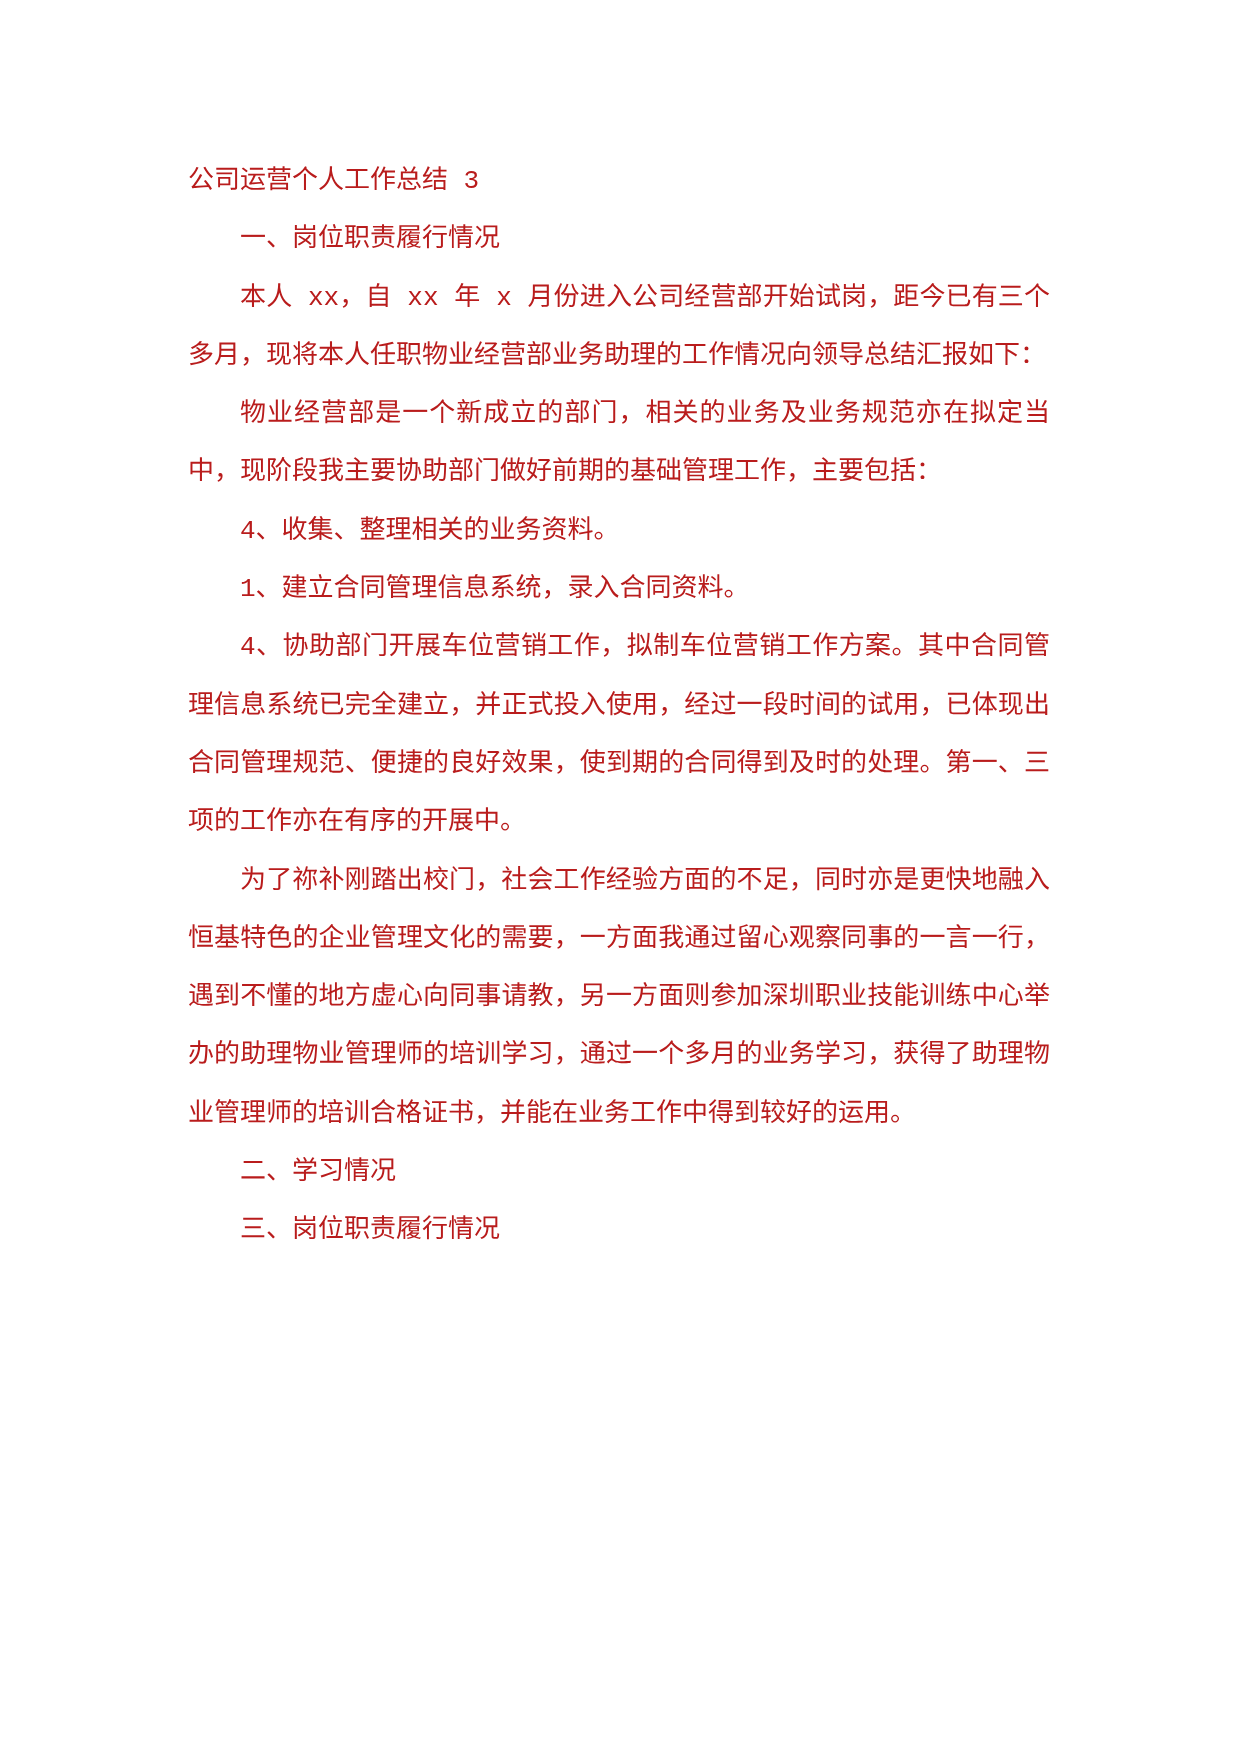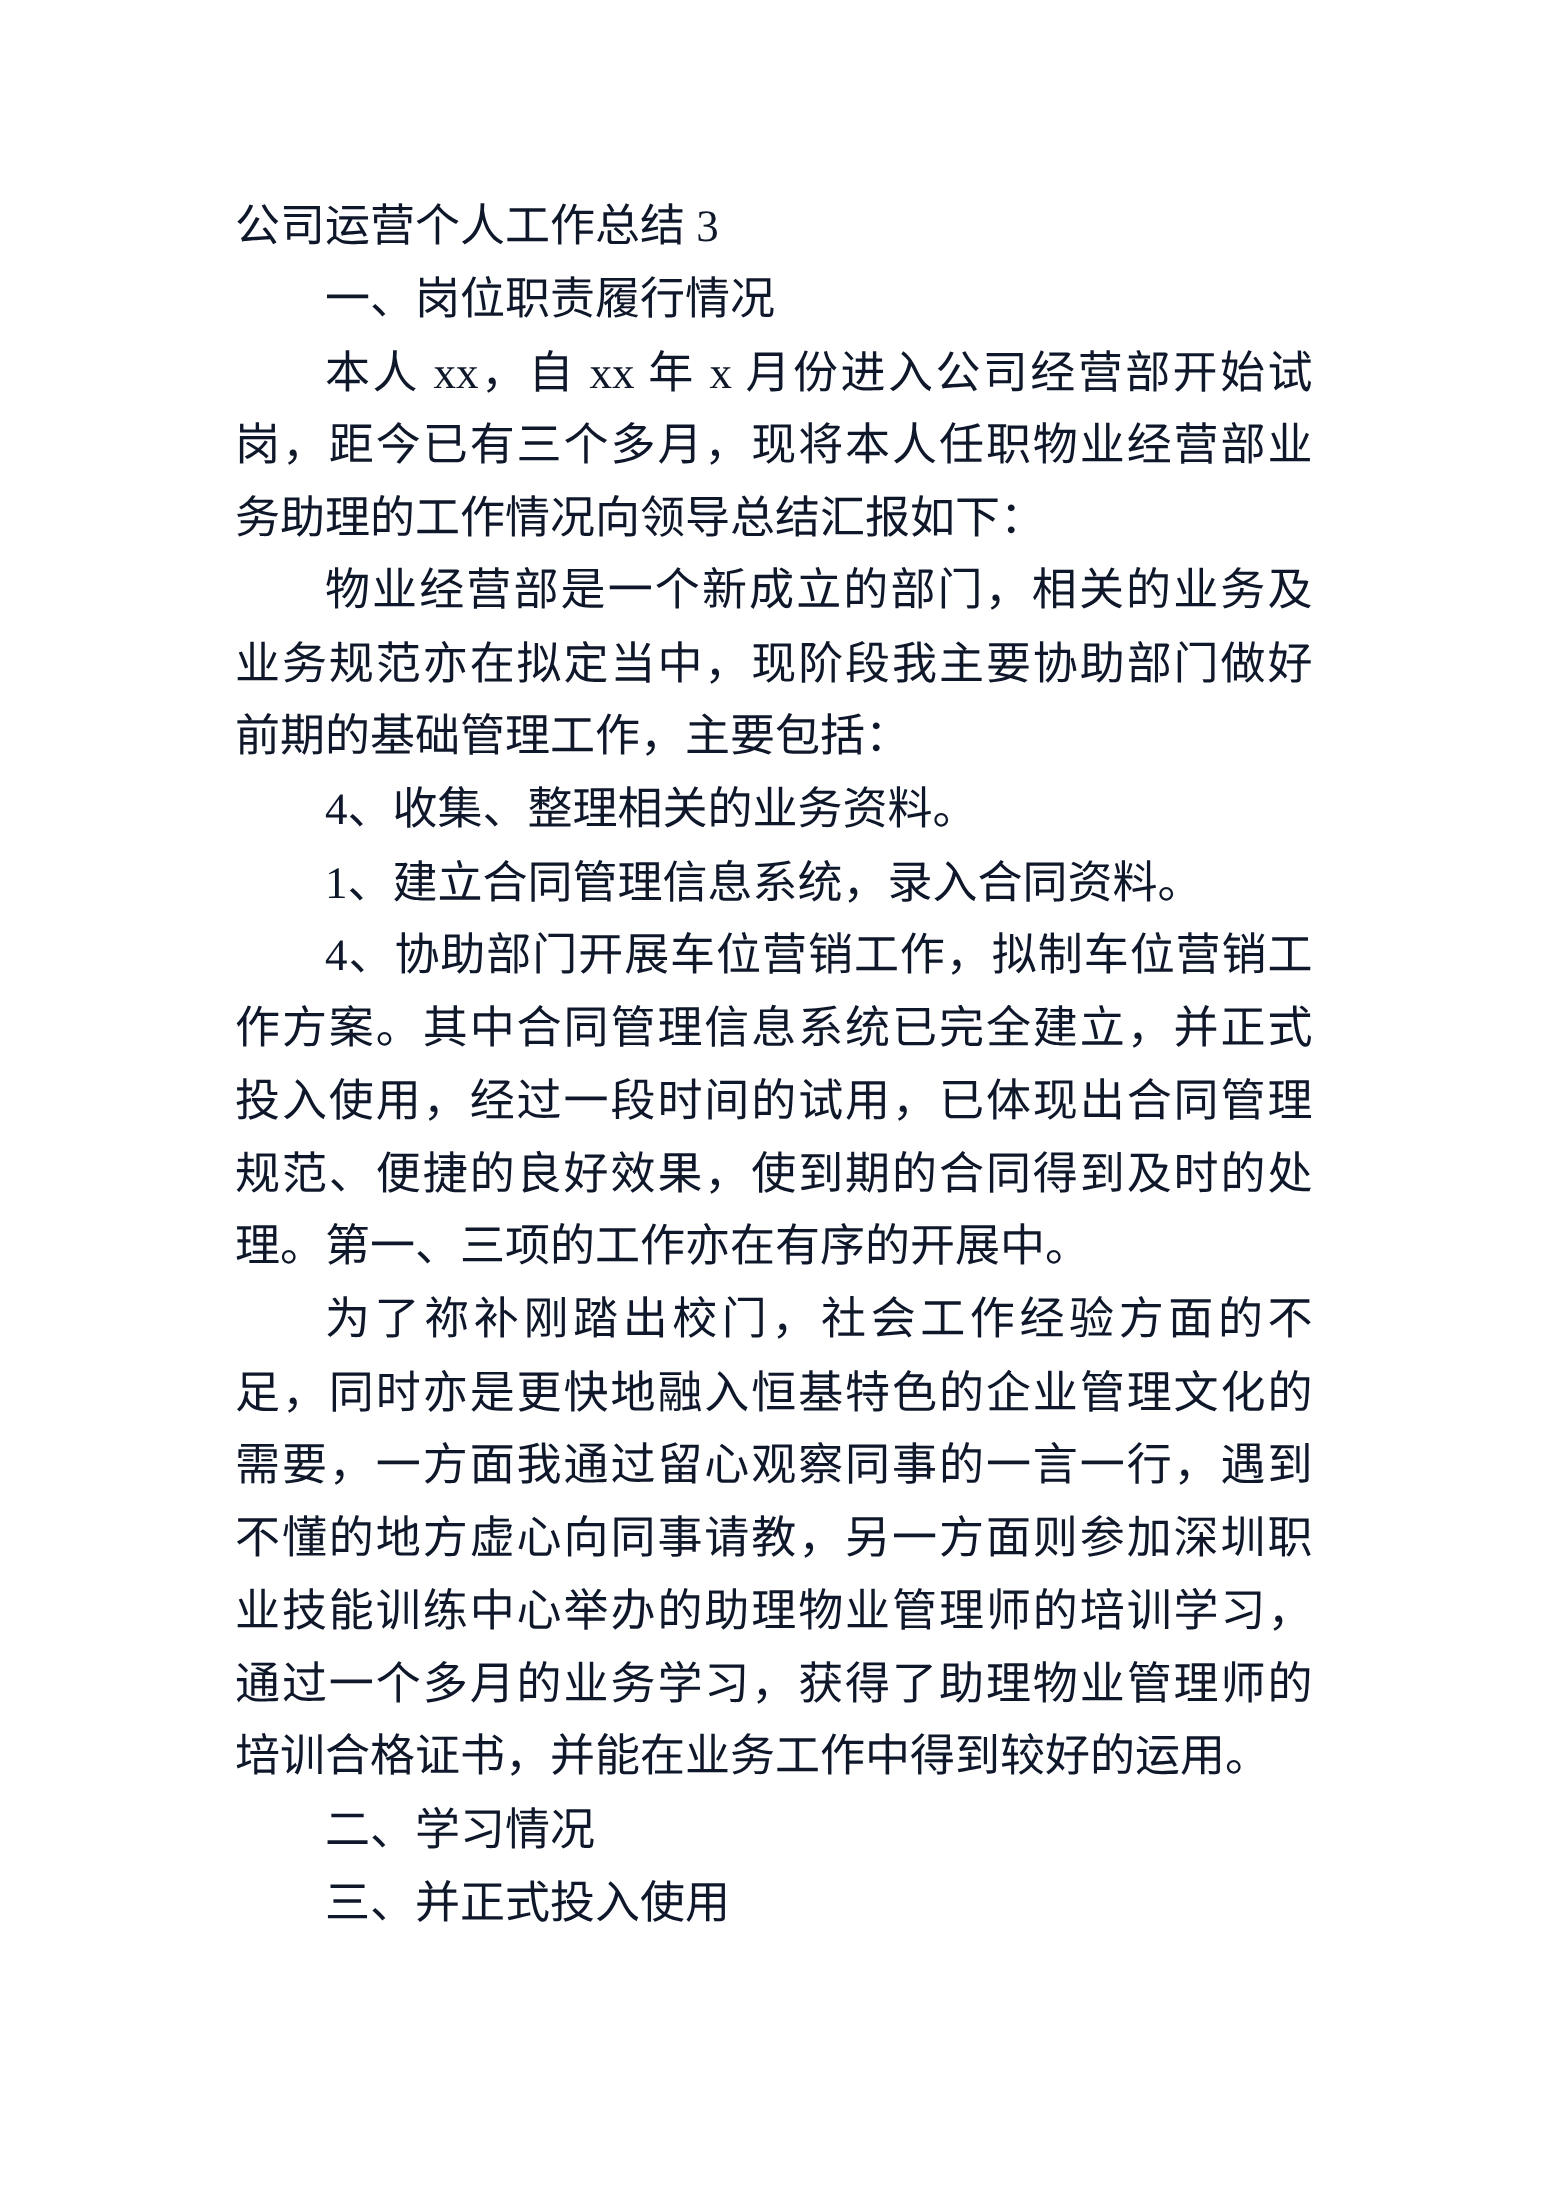--- a/index.html
+++ b/index.html
@@ -10,24 +10,24 @@
   .page {
     position: relative;
     width: 1241px;
     height: 1754px;
     background: #ffffff;
     box-sizing: border-box;
     padding: 152px 191px 0 188px;
     overflow: hidden;
   }
   .doc {
-    font-family: Liberation Serif, serif;
-    font-size: 36px;
+    font-family: Liberation Mono, monospace;
+    font-size: 26px;
     line-height: 58.3px;
-    color: #0f172a;
+    color: #b91c1c;
     font-weight: 400;
     text-align: justify;
     text-justify: inter-character;
     width: 862px;
   }
   .doc p {
     margin: 0;
     padding: 0;
   }
   .para {
@@ -45,16 +45,16 @@
     <p class="title">公司运营个人工作总结 3</p>
     <div id="paragraphs">
         <p class="para">一、岗位职责履行情况</p>
         <p class="para">本人 xx，自 xx 年 x 月份进入公司经营部开始试岗，距今已有三个多月，现将本人任职物业经营部业务助理的工作情况向领导总结汇报如下：</p>
         <p class="para">物业经营部是一个新成立的部门，相关的业务及业务规范亦在拟定当中，现阶段我主要协助部门做好前期的基础管理工作，主要包括：</p>
         <p class="para">4、收集、整理相关的业务资料。</p>
         <p class="para">1、建立合同管理信息系统，录入合同资料。</p>
         <p class="para">4、协助部门开展车位营销工作，拟制车位营销工作方案。其中合同管理信息系统已完全建立，并正式投入使用，经过一段时间的试用，已体现出合同管理规范、便捷的良好效果，使到期的合同得到及时的处理。第一、三项的工作亦在有序的开展中。</p>
         <p class="para">为了祢补刚踏出校门，社会工作经验方面的不足，同时亦是更快地融入恒基特色的企业管理文化的需要，一方面我通过留心观察同事的一言一行，遇到不懂的地方虚心向同事请教，另一方面则参加深圳职业技能训练中心举办的助理物业管理师的培训学习，通过一个多月的业务学习，获得了助理物业管理师的培训合格证书，并能在业务工作中得到较好的运用。</p>
         <p class="para">二、学习情况</p>
-        <p class="para">三、并正式投入使用</p>
+        <p class="para">三、岗位职责履行情况</p>
       </div>
   </div>
 </div>
 
 </body></html>

